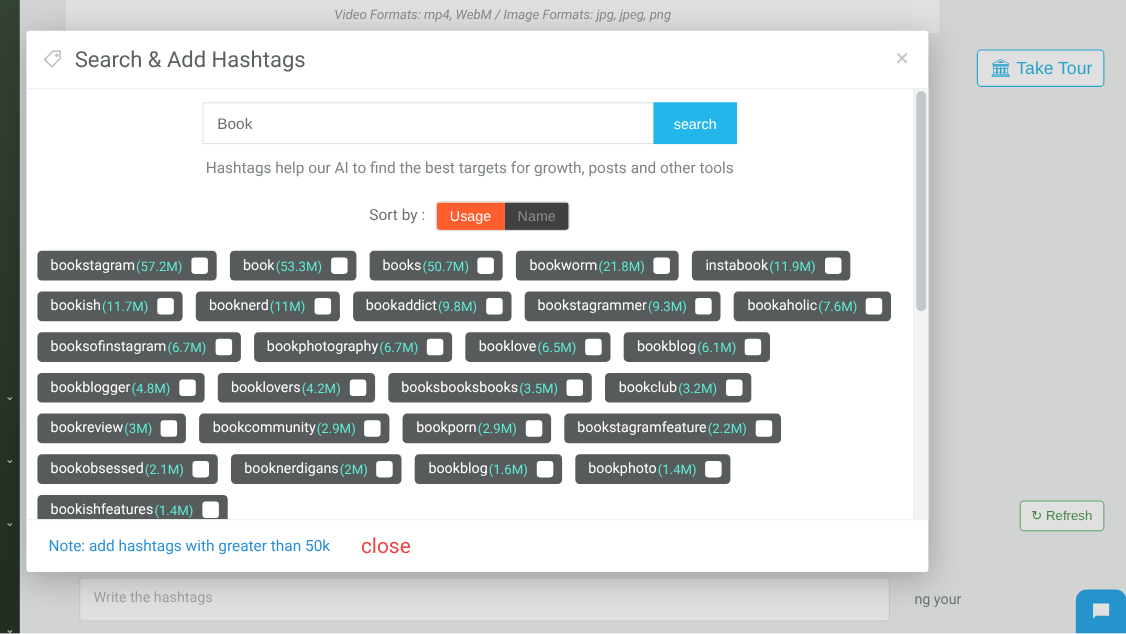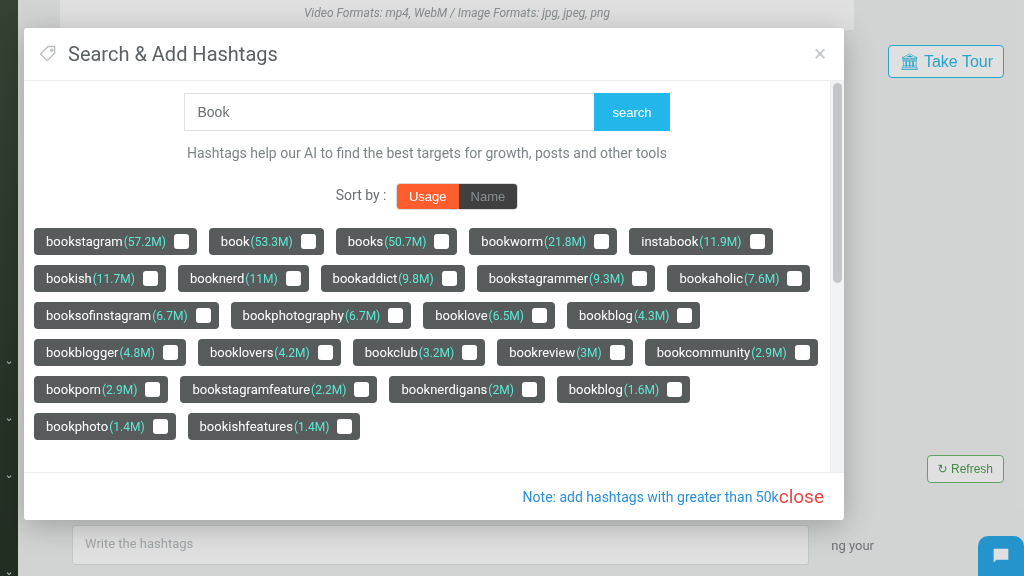--- a/index.html
+++ b/index.html
@@ -39,21 +39,21 @@
   .seg { display: inline-flex; border-radius: 4px; overflow: hidden; vertical-align: middle; margin-left: 6px; border: 1px solid #d9dcde; }
   .seg button { border: none; padding: 5px 12px; font-size: 13px; cursor: pointer; }
   .seg .active { background: #ff5d2e; color: #fff; }
   .seg .inactive { background: #404040; color: #8a8f92; }
 
   .tags { display: flex; flex-wrap: wrap; gap: 10px 12px; padding: 0 2px; }
   .tag { background: #585b5c; color: #fff; border-radius: 4px; padding: 6px 8px 6px 12px; display: inline-flex; align-items: center; font-size: 13px; line-height: 1; }
   .tag .cnt { color: #5eead4; font-size: 12px; margin-left: 1px; }
   .chk { width: 15px; height: 15px; background: #fff; border-radius: 3px; margin-left: 8px; display: inline-block; }
 
-  .modal-foot { border-top: 1px solid #eceeef; padding: 12px 20px; display: flex; align-items: center; justify-content: flex-end; }
+  .modal-foot { border-top: 1px solid #eceeef; padding: 12px 20px; display: flex; align-items: center; gap: 28px; }
   .note { color: #2a8fd6; font-size: 14px; }
   .close-btn { color: #ef4444; font-size: 19px; cursor: pointer; }
 </style>
 </head>
 <body>
 
 <div class="bg-sidebar">
   <div class="bg-chev" style="margin-top:350px">⌄</div>
   <div class="bg-chev" style="margin-top:40px">⌄</div>
   <div class="bg-chev" style="margin-top:40px">⌄</div>
@@ -161,34 +161,39 @@
             <span class="cnt">(6.7M)</span>
             <span class="chk"></span>
           </div>
           <div class="tag">
             <span>booklove</span>
             <span class="cnt">(6.5M)</span>
             <span class="chk"></span>
           </div>
           <div class="tag">
             <span>bookblog</span>
-            <span class="cnt">(4.3M)</span>
+            <span class="cnt">(6.1M)</span>
             <span class="chk"></span>
           </div>
           <div class="tag">
             <span>bookblogger</span>
             <span class="cnt">(4.8M)</span>
             <span class="chk"></span>
           </div>
           <div class="tag">
             <span>booklovers</span>
             <span class="cnt">(4.2M)</span>
             <span class="chk"></span>
           </div>
           <div class="tag">
+            <span>booksbooksbooks</span>
+            <span class="cnt">(3.5M)</span>
+            <span class="chk"></span>
+          </div>
+          <div class="tag">
             <span>bookclub</span>
             <span class="cnt">(3.2M)</span>
             <span class="chk"></span>
           </div>
           <div class="tag">
             <span>bookreview</span>
             <span class="cnt">(3M)</span>
             <span class="chk"></span>
           </div>
           <div class="tag">
@@ -197,20 +202,25 @@
             <span class="chk"></span>
           </div>
           <div class="tag">
             <span>bookporn</span>
             <span class="cnt">(2.9M)</span>
             <span class="chk"></span>
           </div>
           <div class="tag">
             <span>bookstagramfeature</span>
             <span class="cnt">(2.2M)</span>
+            <span class="chk"></span>
+          </div>
+          <div class="tag">
+            <span>bookobsessed</span>
+            <span class="cnt">(2.1M)</span>
             <span class="chk"></span>
           </div>
           <div class="tag">
             <span>booknerdigans</span>
             <span class="cnt">(2M)</span>
             <span class="chk"></span>
           </div>
           <div class="tag">
             <span>bookblog</span>
             <span class="cnt">(1.6M)</span>

